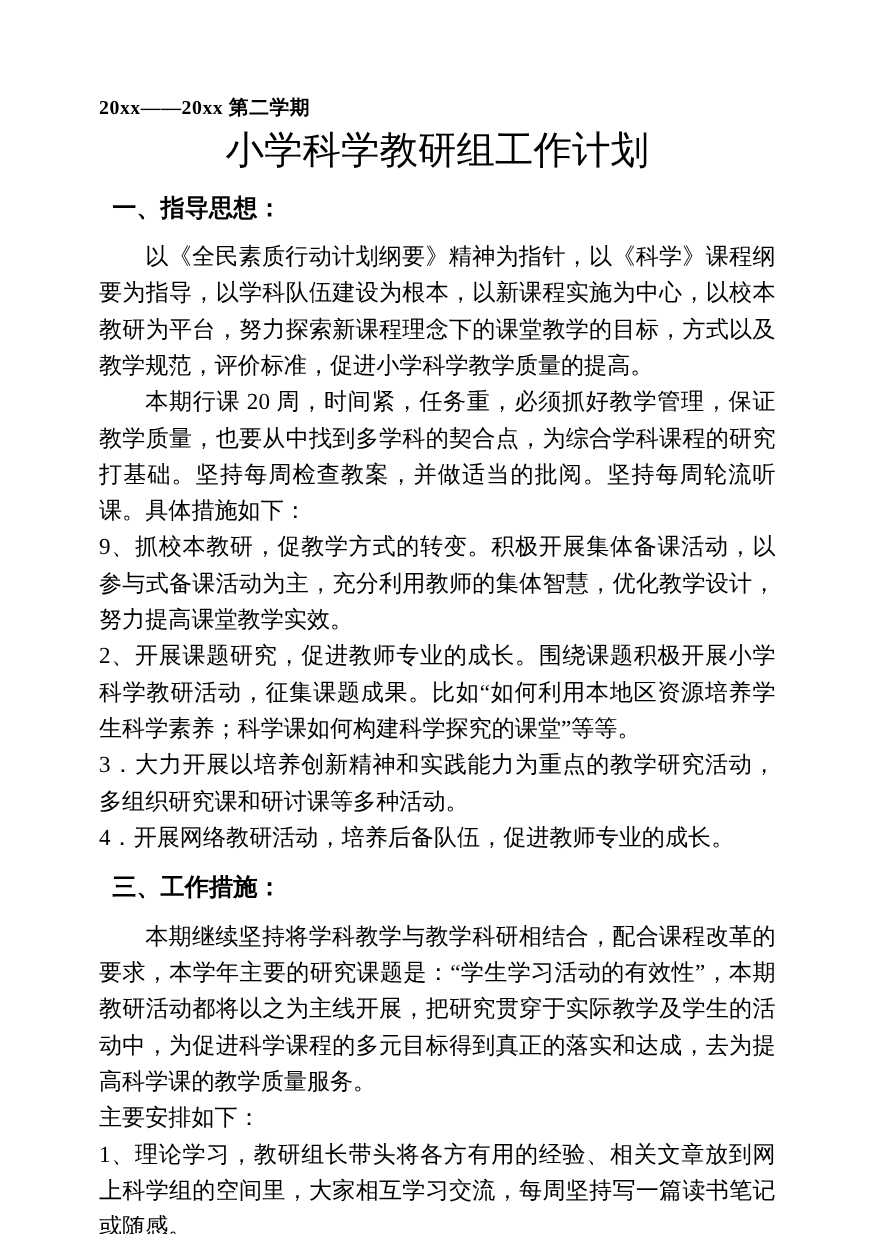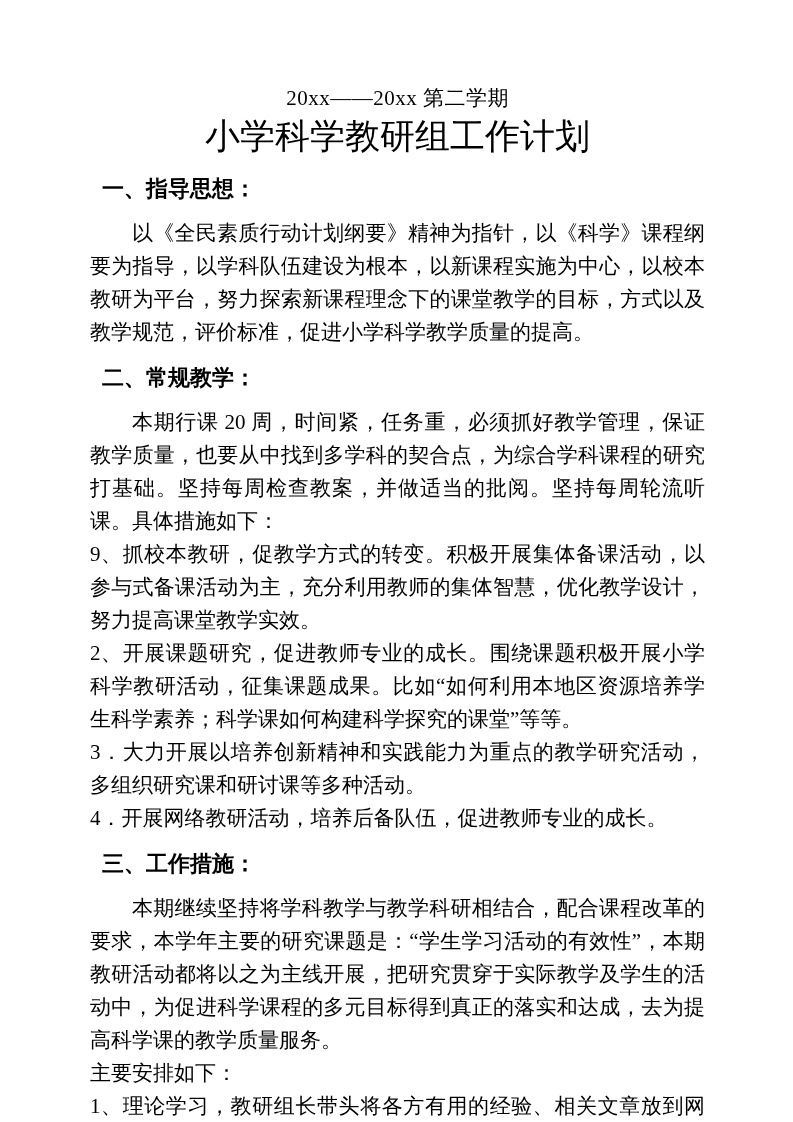--- a/index.html
+++ b/index.html
@@ -14,23 +14,22 @@
     box-sizing: border-box;
     background: #ffffff;
     color: #000000;
     padding: 84px 88px 0 90px;
     font-family: "Liberation Serif", "DejaVu Serif", serif;
     font-size: 21px;
     line-height: 33px;
     overflow: hidden;
   }
   .doc-subtitle {
-    text-align: center;
-    font-weight: normal;
-    font-size: 21px;
+    font-weight: bold;
+    font-size: 18px;
     line-height: 28px;
     letter-spacing: 0.5px;
   }
   .doc-title {
     text-align: center;
     font-weight: normal;
     font-size: 35px;
     line-height: 46px;
     margin: 2px 0 10px 0;
   }
@@ -54,21 +53,20 @@
 
 <div class="page">
 
   <div class="doc-subtitle">20xx——20xx 第二学期</div>
 
   <h1 class="doc-title">小学科学教研组工作计划</h1>
 
   <h2 class="sec-heading">一、指导思想：</h2>
   <p class="para indent">以《全民素质行动计划纲要》精神为指针，以《科学》课程纲要为指导，以学科队伍建设为根本，以新课程实施为中心，以校本教研为平台，努力探索新课程理念下的课堂教学的目标，方式以及教学规范，评价标准，促进小学科学教学质量的提高。</p>
 
-  <h2 class="sec-heading">二、常规教学：</h2>
   <p class="para indent">本期行课 20 周，时间紧，任务重，必须抓好教学管理，保证教学质量，也要从中找到多学科的契合点，为综合学科课程的研究打基础。坚持每周检查教案，并做适当的批阅。坚持每周轮流听课。具体措施如下：</p>
   <p class="para">9、抓校本教研，促教学方式的转变。积极开展集体备课活动，以参与式备课活动为主，充分利用教师的集体智慧，优化教学设计，努力提高课堂教学实效。</p>
   <p class="para">2、开展课题研究，促进教师专业的成长。围绕课题积极开展小学科学教研活动，征集课题成果。比如“如何利用本地区资源培养学生科学素养；科学课如何构建科学探究的课堂”等等。</p>
   <p class="para">3．大力开展以培养创新精神和实践能力为重点的教学研究活动，多组织研究课和研讨课等多种活动。</p>
   <p class="para">4．开展网络教研活动，培养后备队伍，促进教师专业的成长。</p>
 
   <h2 class="sec-heading">三、工作措施：</h2>
   <p class="para indent">本期继续坚持将学科教学与教学科研相结合，配合课程改革的要求，本学年主要的研究课题是：“学生学习活动的有效性”，本期教研活动都将以之为主线开展，把研究贯穿于实际教学及学生的活动中，为促进科学课程的多元目标得到真正的落实和达成，去为提高科学课的教学质量服务。</p>
   <p class="para">主要安排如下：</p>
   <p class="para">1、理论学习，教研组长带头将各方有用的经验、相关文章放到网上科学组的空间里，大家相互学习交流，每周坚持写一篇读书笔记或随感。</p>

